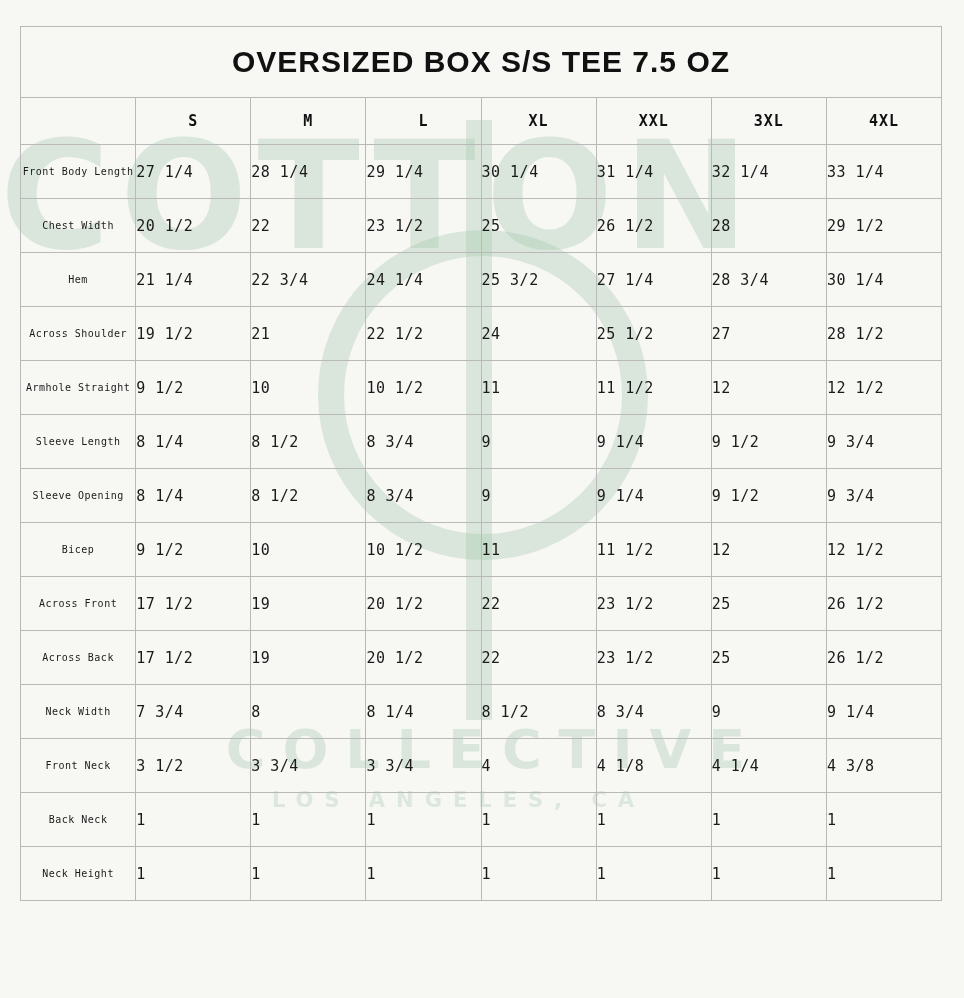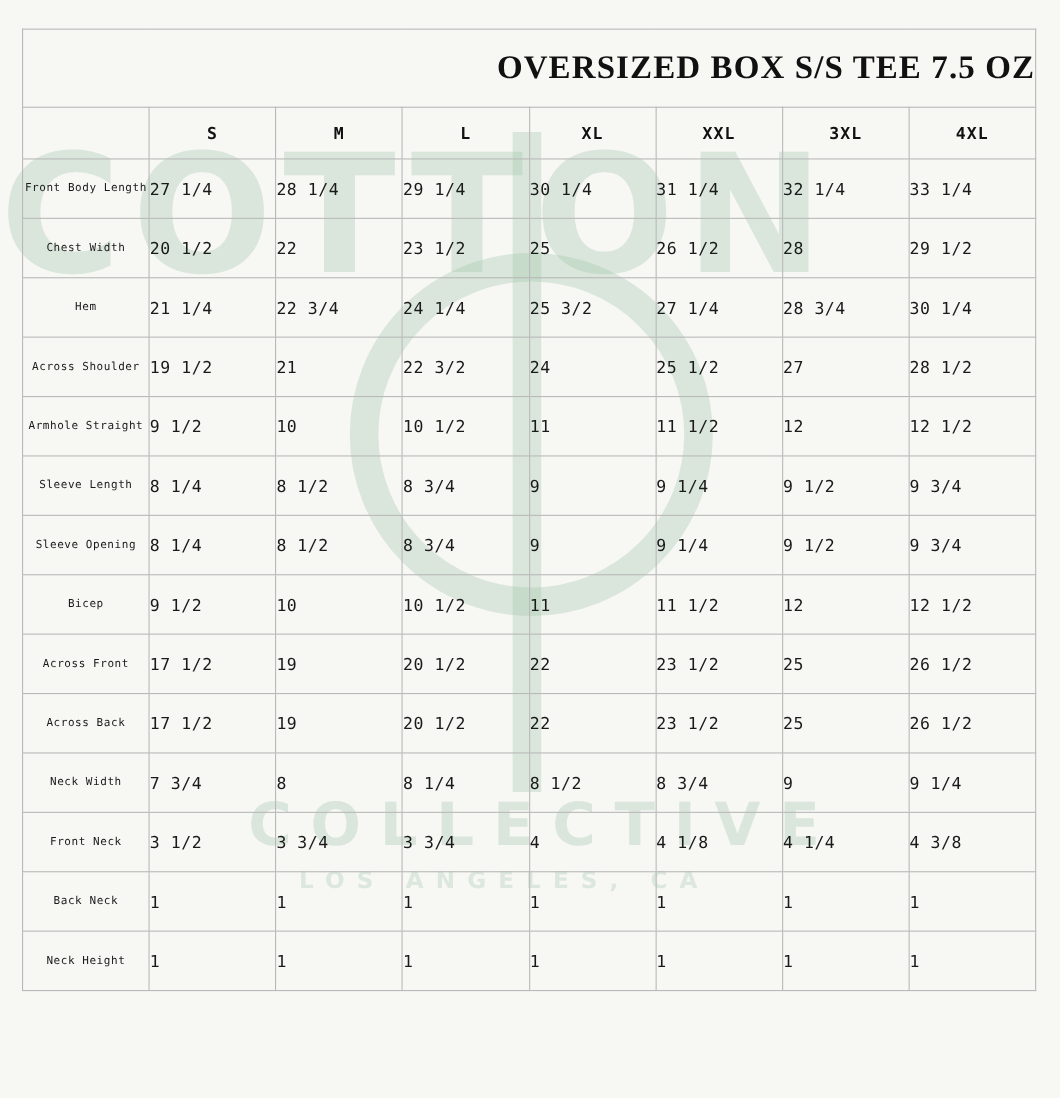--- a/index.html
+++ b/index.html
@@ -103,23 +103,23 @@
     border-collapse: collapse;
     table-layout: fixed;
     background: transparent;
   }
   table.size-chart td, table.size-chart th {
     border: 1px solid #b9b9b9;
     padding: 0;
   }
   .title-cell {
     height: 70px;
-    text-align: right;
+    text-align: center;
     vertical-align: middle;
-    font-family: Liberation Serif, serif;
+    font-family: Liberation Sans, sans-serif;
     font-weight: bold;
     font-size: 30px;
     letter-spacing: 1px;
     color: #111;
     background: transparent;
   }
   .hdr-blank {
     width: 116px;
   }
   .col-label {
@@ -211,21 +211,21 @@
           <td class="val">24 1/4</td>
           <td class="val">25 3/2</td>
           <td class="val">27 1/4</td>
           <td class="val">28 3/4</td>
           <td class="val">30 1/4</td>
         </tr>
         <tr class="data-row">
           <td class="col-label">Across Shoulder</td>
           <td class="val">19 1/2</td>
           <td class="val">21</td>
-          <td class="val">22 3/2</td>
+          <td class="val">22 1/2</td>
           <td class="val">24</td>
           <td class="val">25 1/2</td>
           <td class="val">27</td>
           <td class="val">28 1/2</td>
         </tr>
         <tr class="data-row">
           <td class="col-label">Armhole Straight</td>
           <td class="val">9 1/2</td>
           <td class="val">10</td>
           <td class="val">10 1/2</td>

